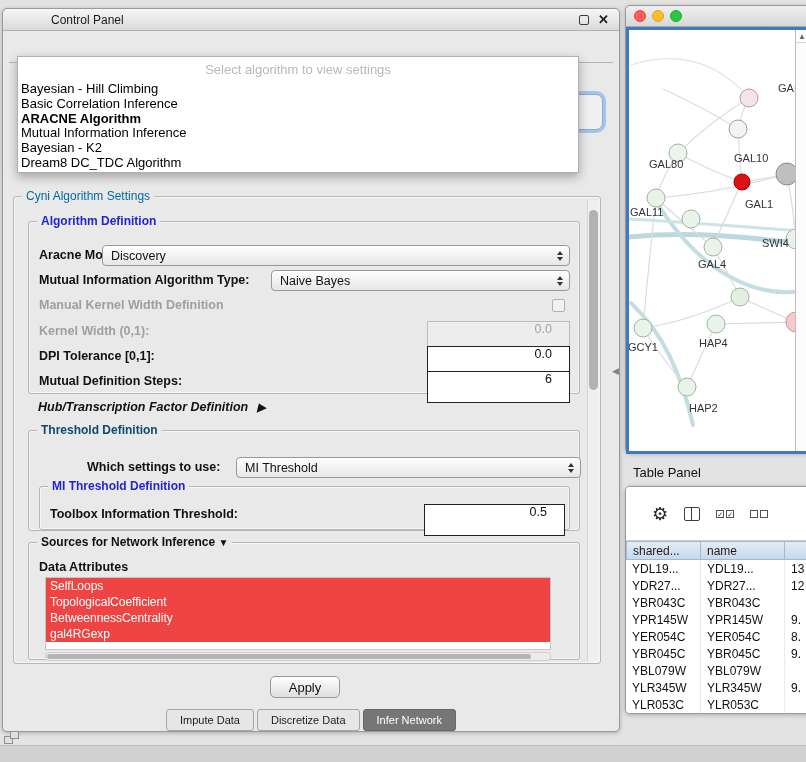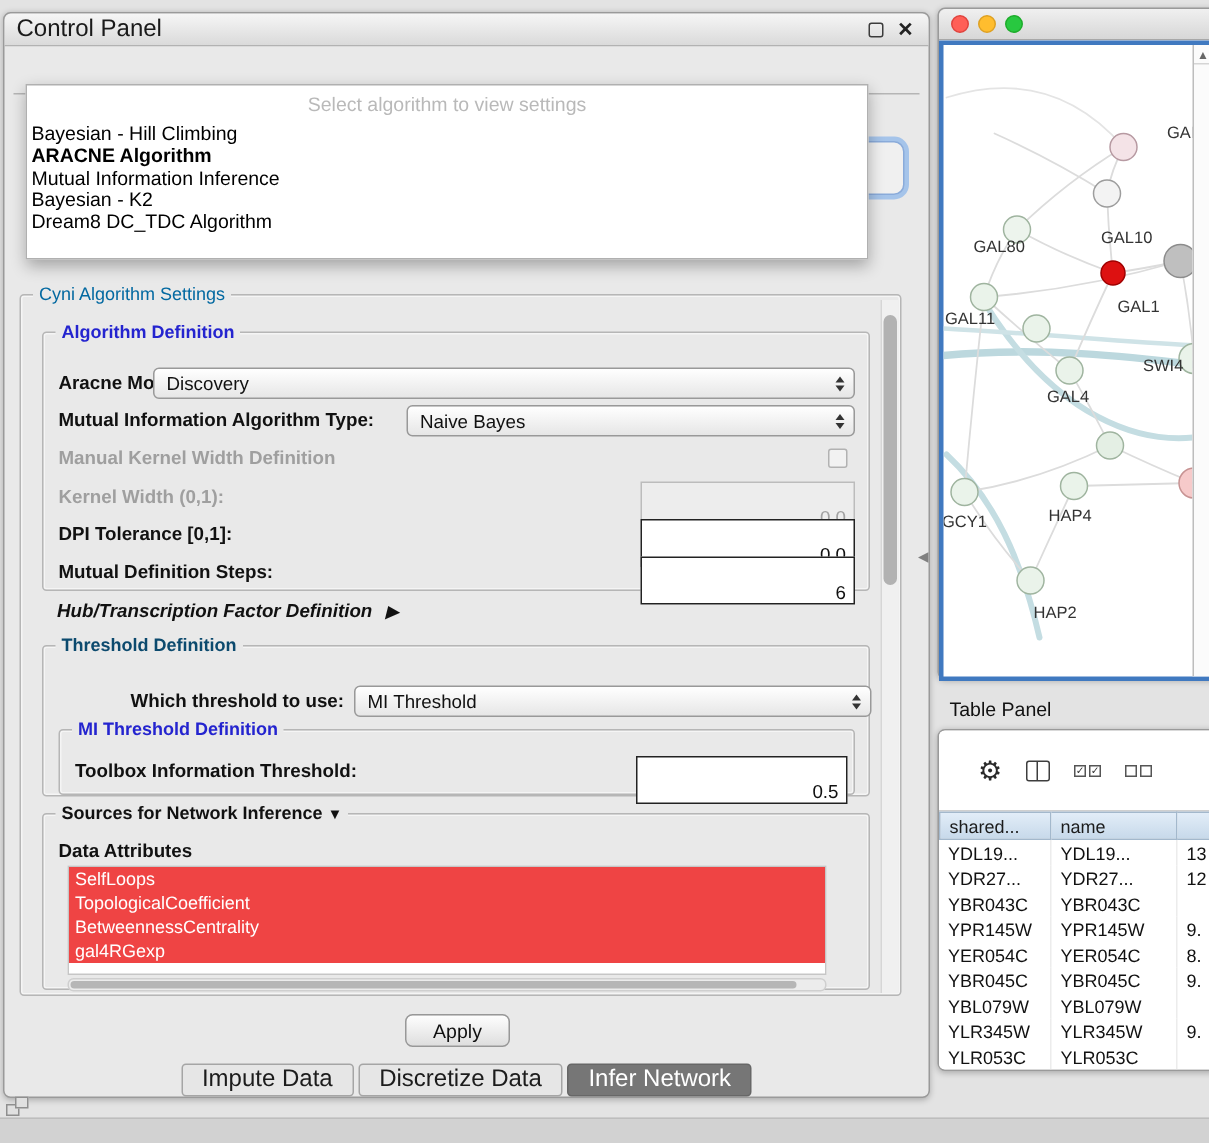--- a/index.html
+++ b/index.html
@@ -11,21 +11,21 @@
     color:#111;
   }
   .window { position:absolute; background:#e9e9e9; border:1px solid #9a9a9a;
             border-radius:5px; box-shadow:0 1px 4px rgba(0,0,0,.25); }
 
   
   #control-panel { left:2px; top:8px; width:618px; height:724px; }
   #cp-titlebar { position:absolute; left:0; top:0; right:0; height:22px;
     background:linear-gradient(#f6f6f6,#dadada); border-bottom:1px solid #b2b2b2;
     border-radius:5px 5px 0 0; display:flex; align-items:center; padding:0 8px; }
-  #cp-title { font-size:16px; color:#1a1a1a; }
+  #cp-title { font-size:12px; color:#1a1a1a;margin-left:40px; }
   #cp-float { position:absolute; right:30px; top:6px; width:10px; height:10px;
     border:1.6px solid #3c3c3c; border-radius:2px; }
   #cp-close { position:absolute; right:10px; top:3px; font-size:13px; font-weight:bold; color:#222; }
 
   #cp-tabs { position:absolute; left:0; top:31px; width:100%; height:23px;
     display:flex; justify-content:center; align-items:flex-end;margin-top:16px; }
   .tab { display:flex; align-items:center; gap:4px; font-size:13px; padding:3px 9px;
     background:#e9e9e9; border:1px solid #adadad; border-bottom:none;
     border-radius:4px 4px 0 0; margin-right:2px; height:22px; color:#1c1c1c; }
   .tab.selected { background:#7b7b7b; color:#fff; border-color:#6d6d6d; }
@@ -64,21 +64,21 @@
     background:linear-gradient(#ffffff,#e6e6e6); display:flex; align-items:center;
     font-size:12.5px; padding-left:8px; }
   .combo-text { flex:1; overflow:hidden; white-space:nowrap; }
   .combo-arrows { display:flex; flex-direction:column; align-items:center; margin-right:6px; }
   .ar-up { width:0; height:0; border-left:3.5px solid transparent; border-right:3.5px solid transparent;
     border-bottom:4.5px solid #333; margin-bottom:2px; }
   .ar-dn { width:0; height:0; border-left:3.5px solid transparent; border-right:3.5px solid transparent;
     border-top:4.5px solid #333; }
 
   .field { position:absolute; height:32px; background:#fff; border:1px solid #222;
-    display:flex; align-items:flex-end; justify-content:flex-end; padding-right:5px; font-size:12.5px; }
+    display:flex; align-items:flex-start; justify-content:flex-end; padding-right:17px; font-size:12.5px; }
   .field.disabled { background:#ededed; border-color:#bcbcbc; color:#a2a2a2; }
 
   .checkbox { position:absolute; width:13px; height:13px; border:1px solid #b2b2b2;
     border-radius:2px; background:#f2f2f2; }
 
   
   #lab-aracne { left:10px; top:26px; }      #combo-aracne { left:73px; top:23px; width:468px; }
   #lab-mitype { left:10px; top:51px; }      #combo-mitype { left:242px; top:48px; width:299px; }
   #lab-manual { left:10px; top:76px; }      #chk-manual  { left:523px; top:77px; }
   #lab-kernel { left:10px; top:102px; }     #fld-kernel  { left:398px; top:99px; width:143px; }
@@ -107,21 +107,21 @@
     background:#f0f0f0; border-left:1px solid #d6d6d6; }
   #settings-vthumb { position:absolute; left:1px; top:10px; width:9px; height:180px;
     background:#b2b2b2; border-radius:5px; }
 
   #apply-btn { position:absolute; left:267px; top:667px; width:70px; height:22px;
     border:1px solid #989898; border-radius:5px; background:linear-gradient(#fefefe,#dedede);
     font-size:13px; font-family:"Liberation Sans",sans-serif; color:#111; }
 
   #cp-bottom-tabs { position:absolute; left:0; top:700px; width:100%; height:23px;
     display:flex; justify-content:center; gap:3px; }
-  .btab { font-size:16px; padding:3px 13px; height:22px; background:#e6e6e6;
+  .btab { font-size:11px; padding:3px 13px; height:22px; background:#e6e6e6;
     border:1px solid #a5a5a5; border-radius:3px; color:#1c1c1c; display:flex; align-items:center; }
   .btab.selected { background:#767676; color:#fff; border-color:#676767; }
 
   
   #net-window { left:625px; top:5px; width:190px; height:448px; background:#e4e4e4; }
   #net-titlebar { position:absolute; left:0; top:0; right:0; height:21px;
     background:linear-gradient(#f0f0f0,#d7d7d7); border-bottom:1px solid #a8a8a8;
     border-radius:5px 5px 0 0; display:flex; align-items:center; gap:6px; padding-left:8px; }
   .tl { width:12px; height:12px; border-radius:50%; display:inline-block; }
   .tl.red    { background:#ff5f57; border:1px solid #e0443e; }
@@ -199,20 +199,21 @@
         </div>
       </div>
     <div id="tab-underline"></div>
 
     <div id="combo-remnant"></div>
 
     <div id="algo-popup">
       <div id="algo-placeholder">Select algorithm to view settings</div>
       <div id="algo-items">
           <div class="popup-item">Bayesian - Hill Climbing</div>
+          <div class="popup-item">Basic Correlation Inference</div>
           <div class="popup-item bold">ARACNE Algorithm</div>
           <div class="popup-item">Mutual Information Inference</div>
           <div class="popup-item">Bayesian - K2</div>
           <div class="popup-item">Dream8 DC_TDC Algorithm</div>
         </div>
     </div>
 
     <div id="settings-group" class="group">
       <span class="group-title t-black">Cyni Algorithm Settings</span>
 
@@ -256,21 +257,21 @@
         </div>
       </div>
 
       <div id="hub-row">
         <span>Hub/Transcription Factor Definition</span><span class="tri">▶</span>
       </div>
 
       <div id="threshold-group" class="group">
         <span class="group-title t-green">Threshold Definition</span>
 
-        <span id="lab-which" class="flabel">Which threshold to use:</span>
+        <span id="lab-which" class="flabel">Which settings to use:</span>
         <div id="combo-which" class="combo">
           <span class="combo-text">MI Threshold</span>
           <span class="combo-arrows">
               <i class="ar-up"></i>
               <i class="ar-dn"></i>
             </span>
         </div>
 
         <div id="mithr-group" class="group">
           <span class="group-title t-blue">MI Threshold Definition</span>

